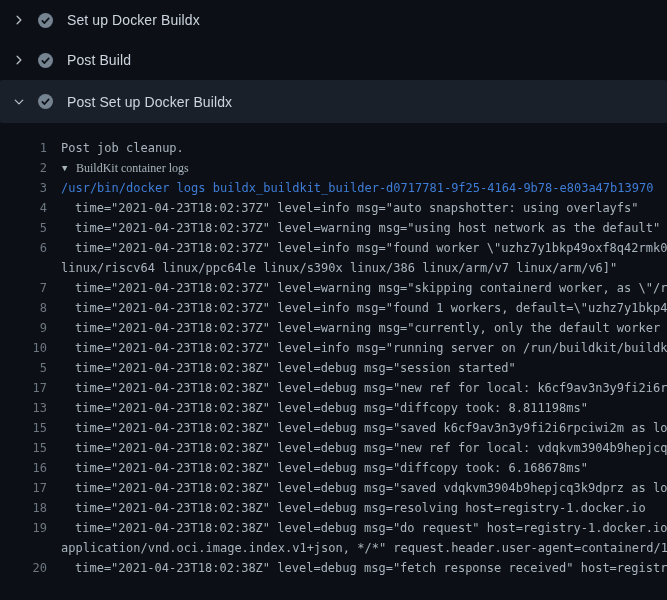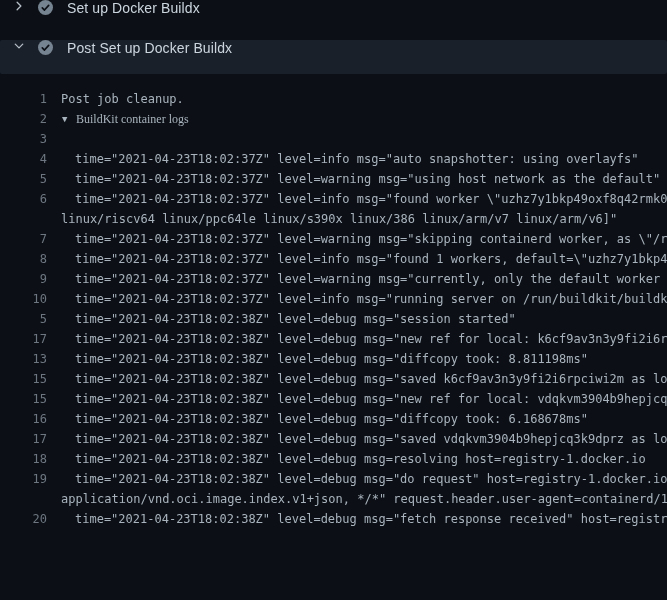--- a/index.html
+++ b/index.html
@@ -15,26 +15,26 @@
   html,body{width:667px;height:600px;overflow:hidden;}
   body{
     background:var(--bg);
     font-family:"Liberation Sans", sans-serif;
   }
   
   #steps{width:667px;}
   .sec{
     height:40px;
     display:flex;
-    align-items:flex-start;
+    align-items:center;
     padding-left:13px;
     cursor:pointer;
   }
   .sec.expanded{
-    height:34px;
+    height:43px;
     margin-bottom:5px;
     background:var(--hl);
     border-radius:2px;
   }
   .chev{
     width:12px;height:12px;
     display:inline-flex;align-items:center;justify-content:center;
     color:#b6bfc8;
     flex:none;
   }
@@ -100,20 +100,32 @@
       <svg viewBox="0 0 16 16" width="12" height="12" aria-hidden="true">
         <path d="M5.5 3l5 5-5 5" stroke="currentColor" stroke-width="1.7" fill="none" stroke-linecap="round" stroke-linejoin="round"></path>
       </svg>
     </span>
     <svg class="check" viewBox="0 0 16 16" aria-hidden="true">
       <circle cx="8" cy="8" r="8"></circle>
       <path d="M4.6 8.4l2.3 2.3 4.5-4.9"></path>
     </svg>
     <span class="lbl">Set up Docker Buildx</span>
   </div>
+    <div class="sec">
+    <span class="chev">
+      <svg viewBox="0 0 16 16" width="12" height="12" aria-hidden="true">
+        <path d="M5.5 3l5 5-5 5" stroke="currentColor" stroke-width="1.7" fill="none" stroke-linecap="round" stroke-linejoin="round"></path>
+      </svg>
+    </span>
+    <svg class="check" viewBox="0 0 16 16" aria-hidden="true">
+      <circle cx="8" cy="8" r="8"></circle>
+      <path d="M4.6 8.4l2.3 2.3 4.5-4.9"></path>
+    </svg>
+    <span class="lbl">Post Build</span>
+  </div>
     <div class="sec expanded">
     <span class="chev">
       <svg viewBox="0 0 16 16" width="12" height="12" aria-hidden="true">
         <path d="M5.5 3l5 5-5 5" stroke="currentColor" stroke-width="1.7" fill="none" stroke-linecap="round" stroke-linejoin="round"></path>
       </svg>
     </span>
     <svg class="check" viewBox="0 0 16 16" aria-hidden="true">
       <circle cx="8" cy="8" r="8"></circle>
       <path d="M4.6 8.4l2.3 2.3 4.5-4.9"></path>
     </svg>
@@ -127,20 +139,21 @@
     <span class="txt">Post job cleanup.</span>
   </div>
     <div class="row group">
     <span class="num">2</span>
     <span class="tri">▼</span>
     <span class="txt">BuildKit container logs</span>
   </div>
     <div class="row command">
     <span class="num">3</span>
     
+    <span class="txt">/usr/bin/docker logs buildx_buildkit_builder-d0717781-9f25-4164-9b78-e803a47b13970</span>
   </div>
     <div class="row log">
     <span class="num">4</span>
     
     <span class="txt">time="2021-04-23T18:02:37Z" level=info msg="auto snapshotter: using overlayfs"</span>
   </div>
     <div class="row log">
     <span class="num">5</span>
     
     <span class="txt">time="2021-04-23T18:02:37Z" level=warning msg="using host network as the default"</span>

